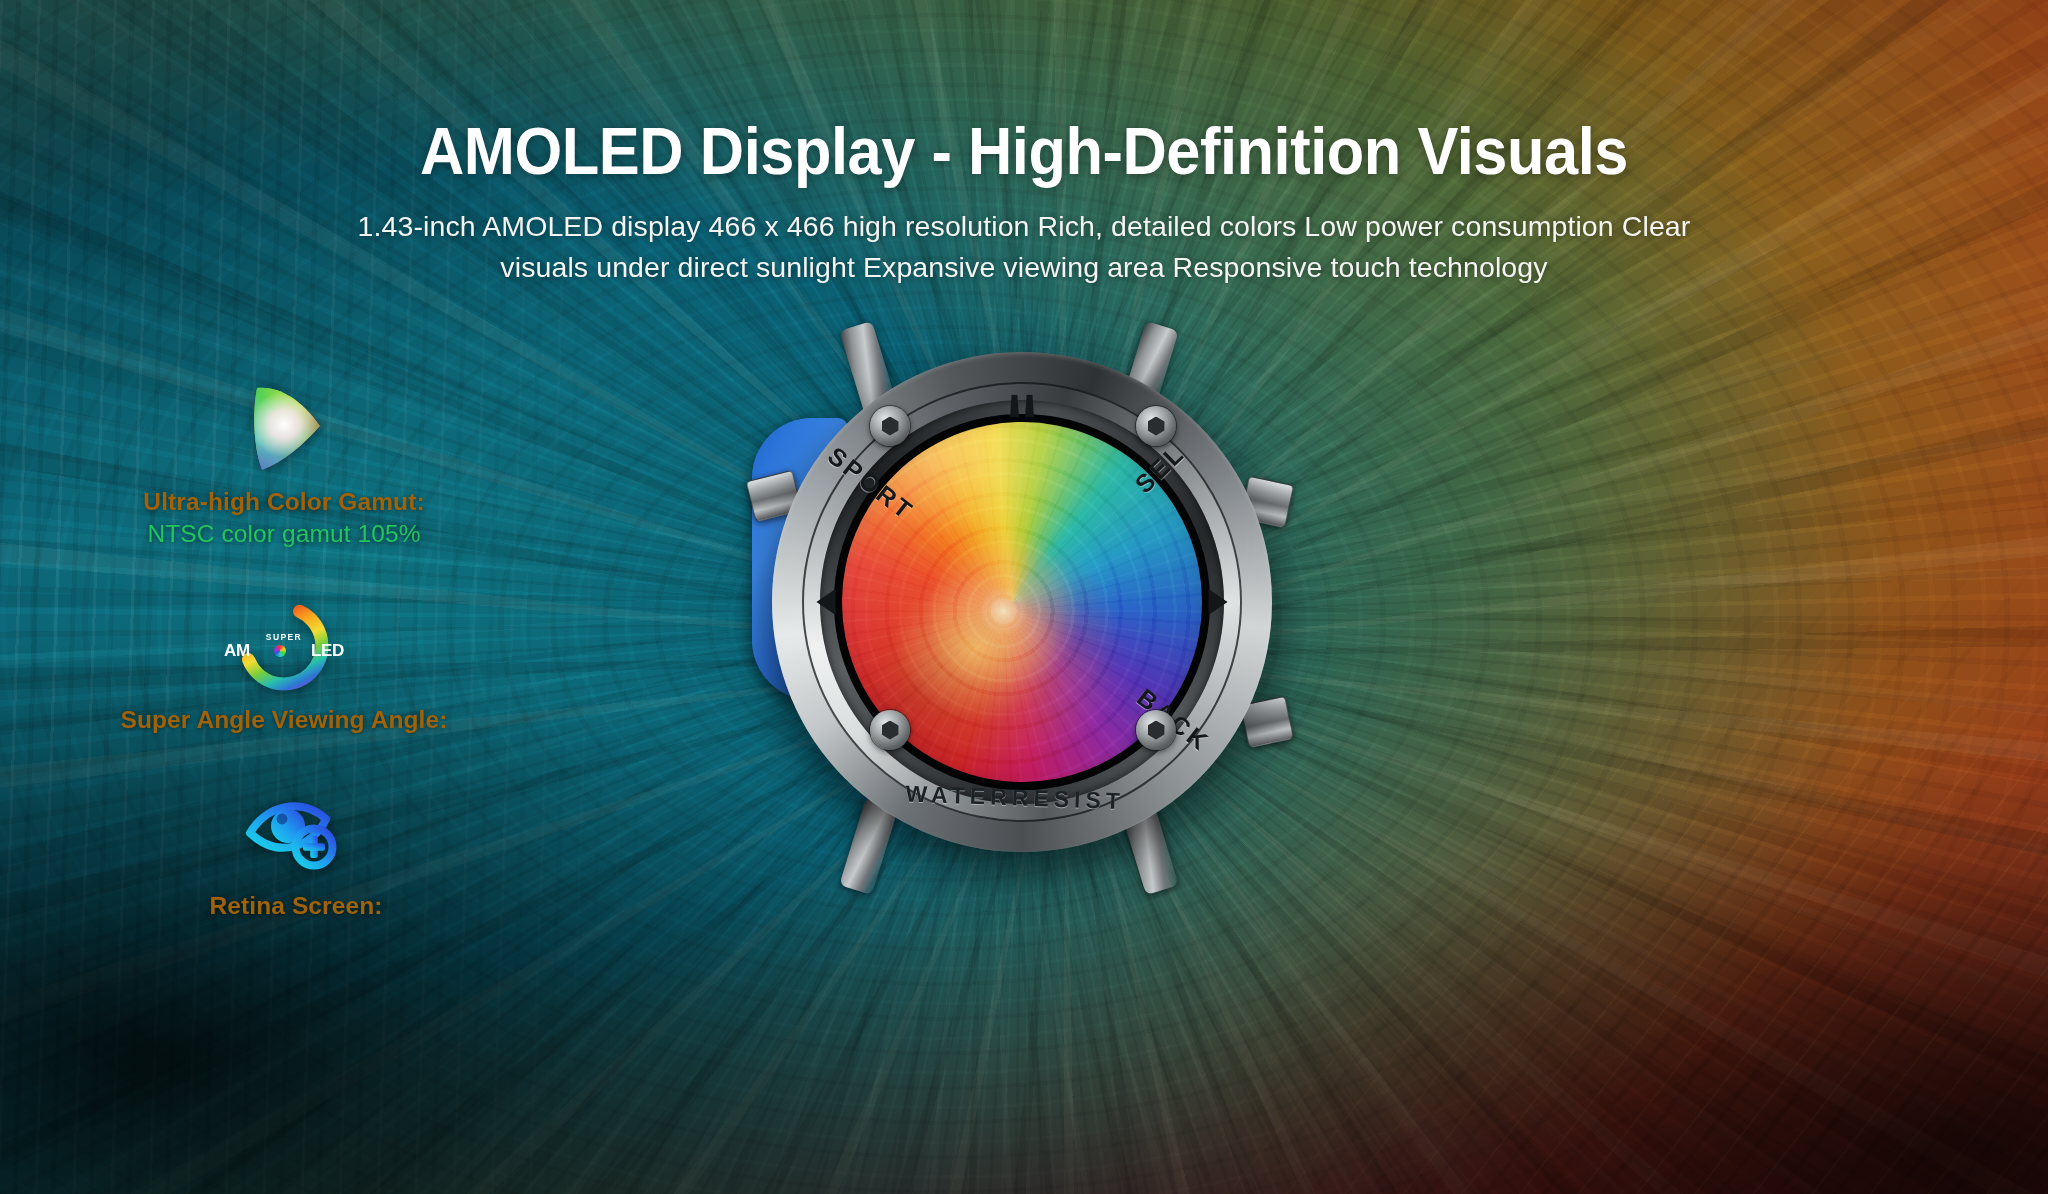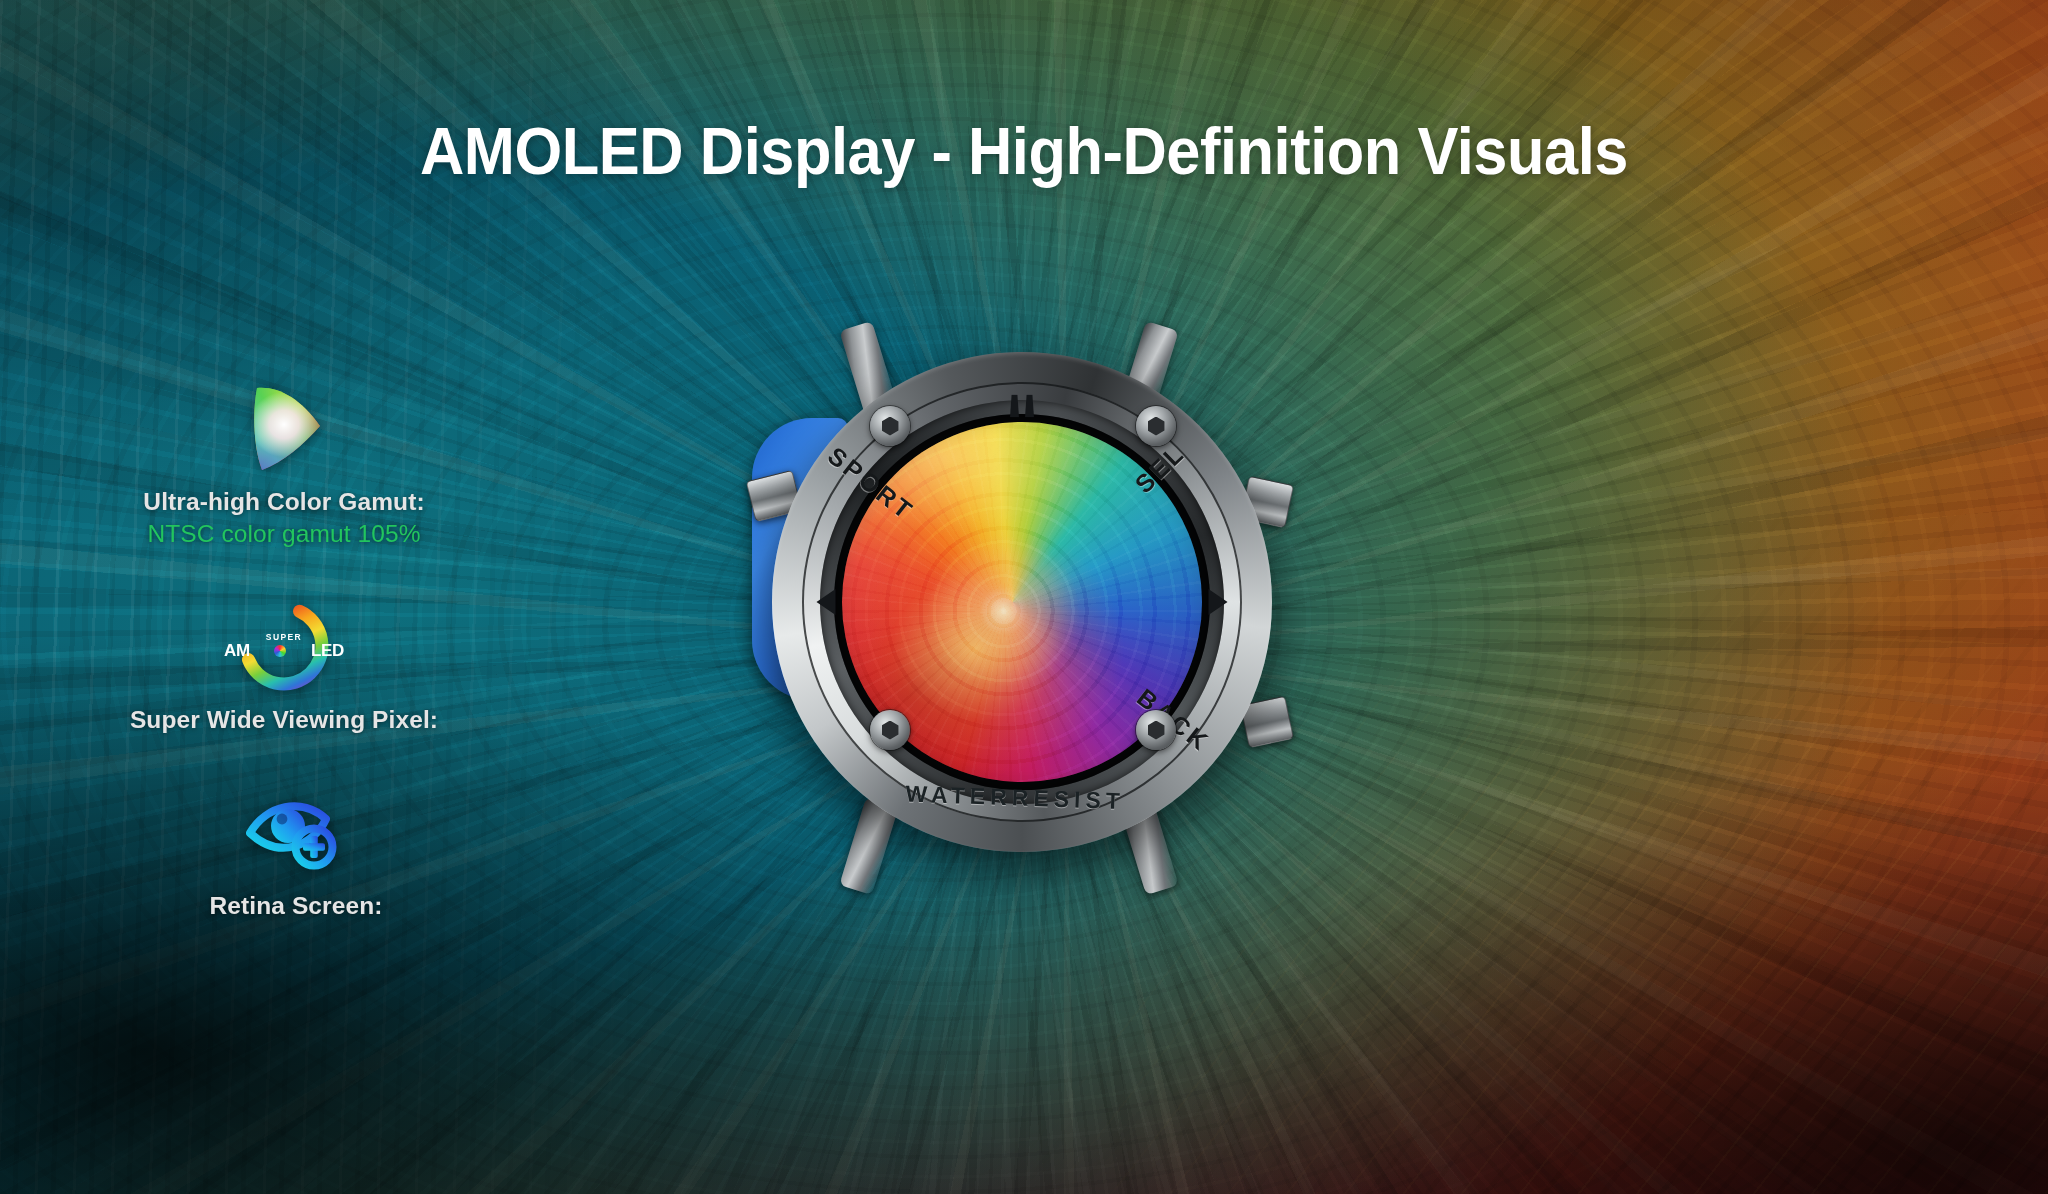--- a/index.html
+++ b/index.html
@@ -104,21 +104,21 @@
 
   
   .features { position:absolute; left:0; top:380px; width:560px; }
   .feature { text-align:center; }
   .feature + .feature { margin-top:50px; }
   .feature-icon {
     height:96px; display:flex; align-items:center; justify-content:center;
     margin-bottom:12px;
   }
   .feature-title {
-    font-size:24.5px; font-weight:bold; color:#e5e5e5; letter-spacing:0.1px;
+    font-size:24.5px; font-weight:bold; color:#a16207; letter-spacing:0.1px;
     text-shadow:0 1px 5px rgba(0,0,0,0.55);
   }
   .feature-desc {
     font-size:24.5px; font-weight:400; color:#22c55e; margin-top:4px;
     letter-spacing:0.1px; text-shadow:0 1px 5px rgba(0,0,0,0.55);
   }
 
   
   .f1 { padding-left:8px; }
   .f2 { padding-left:8px; }
@@ -325,20 +325,21 @@
   <div class="bg-layer bg-swirl"></div>
   <div class="bg-layer bg-streaks-a"></div>
   <div class="bg-layer bg-streaks-b"></div>
   <div class="bg-layer bg-streaks-c"></div>
   <div class="bg-layer bg-comb-left"></div>
   <div class="bg-layer bg-needles"></div>
   <div class="bg-layer bg-dark-vignette"></div>
 
   <div class="header">
     <h1 class="title">AMOLED Display - High-Definition Visuals</h1>
+    <p class="subtitle">1.43-inch AMOLED display 466 x 466 high resolution Rich, detailed colors Low power consumption Clear visuals under direct sunlight Expansive viewing area Responsive touch technology</p>
   </div>
 
   <div class="features">
 
     <div class="feature f1">
       <div class="feature-icon">
         <svg class="ico-gamut" viewBox="0 0 92 88" xmlns="http://www.w3.org/2000/svg">
           <defs>
             <radialGradient id="gamutG" cx="50%" cy="46%" r="62%">
               <stop offset="0%" stop-color="#ffffff"></stop>
@@ -397,21 +398,21 @@
           <div class="amoled-text">
             <span class="amoled-super">SUPER</span>
             <span class="amoled-main">
               <span>AM</span>
               <span class="amoled-o"></span>
               <span>LED</span>
             </span>
           </div>
         </div>
       </div>
-      <div class="feature-title">Super Wide Viewing Pixel:</div>
+      <div class="feature-title">Super Angle Viewing Angle:</div>
     </div>
 
     <div class="feature f3">
       <div class="feature-icon">
         <svg class="ico-retina" viewBox="0 0 104 86" xmlns="http://www.w3.org/2000/svg">
           <defs>
             <linearGradient id="eyeG" x1="0%" y1="100%" x2="100%" y2="0%">
               <stop offset="0%" stop-color="#19d6e8"></stop>
               <stop offset="45%" stop-color="#1f9cf0"></stop>
               <stop offset="100%" stop-color="#2b44e0"></stop>

